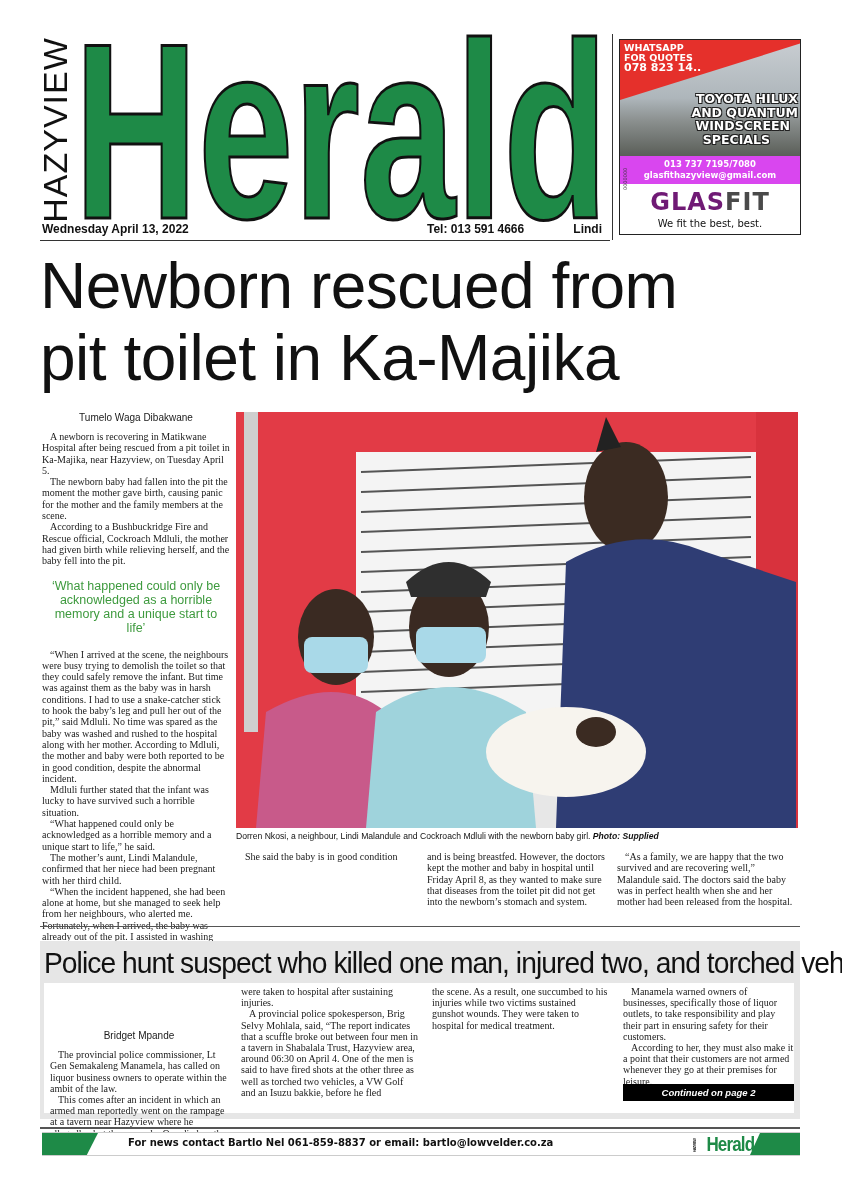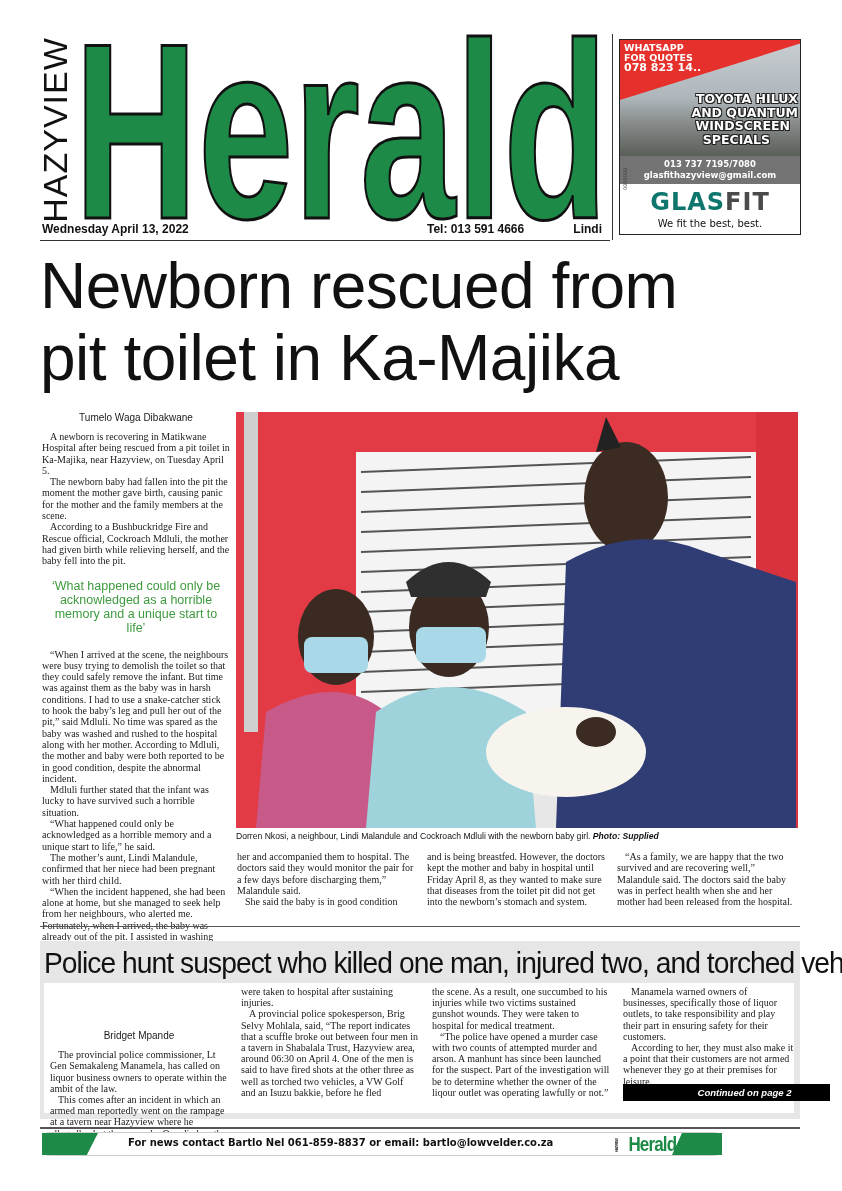--- a/index.html
+++ b/index.html
@@ -16,23 +16,23 @@
   .dateline .price { position:absolute; right:0; top:3px; }
   .masthead-rule { position:absolute; left:40px; top:240px; width:570px; height:1px; background:#333; }
   .vert-rule { position:absolute; left:612px; top:34px; width:1px; height:206px; background:#333; }
 
   
   .ad { position:absolute; left:619px; top:39px; width:180px; height:194px; border:1px solid #222; overflow:hidden; background:#fff; }
   .ad .photo { position:absolute; left:0; top:0; width:180px; height:116px; background:linear-gradient(180deg,#c9ced2 0%,#aeb6bb 50%,#8a8f8e 70%,#5a5e58 100%); }
   .ad .red-wedge { position:absolute; left:0; top:0; width:180px; height:60px; background:#e5302b; clip-path:polygon(0 0,100% 0,100% 6%,0 100%); }
   .ad .wa { position:absolute; left:4px; top:3px; font-family:"DejaVu Sans", sans-serif; font-weight:bold; font-size:9.5px; line-height:10px; color:#fff; }
   .ad .promo { position:absolute; left:0; right:2px; top:52px; text-align:right; font-family:"DejaVu Sans", sans-serif; font-weight:bold; font-size:12.5px; line-height:13.5px; color:#fff; text-shadow:1px 1px 0 #222, -1px 1px 0 #222, 1px -1px 0 #222, -1px -1px 0 #222; }
-  .ad .contact { position:absolute; left:0; top:116px; width:180px; height:28px; background:#737373; color:#fff; font-family:"DejaVu Sans", sans-serif; font-weight:bold; font-size:8.5px; line-height:11px; text-align:center; padding-top:3px; box-sizing:border-box; }
+  .ad .contact { position:absolute; left:0; top:116px; width:180px; height:28px; background:#d946ef; color:#fff; font-family:"DejaVu Sans", sans-serif; font-weight:bold; font-size:8.5px; line-height:11px; text-align:center; padding-top:3px; box-sizing:border-box; }
   .ad .brand { position:absolute; left:0; top:148px; width:180px; text-align:center; font-family:"DejaVu Sans", sans-serif; font-weight:bold; font-size:24px; letter-spacing:1px; }
-  .ad .brand .glas { color:#0f766e; }
+  .ad .brand .glas { color:#701a75; }
   .ad .brand .fit { color:#4a4a4a;text-align:right; }
   .ad .tag { position:absolute; left:0; top:178px; width:180px; text-align:center; font-family:"DejaVu Sans", sans-serif; font-size:10px; color:#111; }
   .ad .adcode { position:absolute; left:2px; top:150px; font-size:5px; font-family:"DejaVu Sans", sans-serif; transform:rotate(-90deg); transform-origin:left top; color:#333; }
 
   
   .headline { position:absolute; left:40px; top:250px; width:780px; font-family:"Liberation Sans", sans-serif; font-size:64px; line-height:72px; color:#111; letter-spacing:-0.5px; }
 
   
   .col-left { position:absolute; left:42px; top:412px; width:188px; }
   .byline { font-family:"Liberation Sans", sans-serif; font-size:10px; text-align:center; margin:0 0 8px 0; }
@@ -48,25 +48,25 @@
   .col-bottom { position:absolute; top:851px; width:180px; }
 
   
   .story2-rule { position:absolute; left:40px; top:926px; width:760px; height:1px; background:#555; }
   .story2 { position:absolute; left:40px; top:941px; width:760px; height:178px; background:#e6e6e6; }
   .story2-title { position:absolute; left:4px; top:4px; font-family:"Liberation Sans", sans-serif; font-size:30px; line-height:36px; letter-spacing:-1px; color:#111; white-space:nowrap; transform:scaleX(0.94); transform-origin:left top; }
   .story2-inner { position:absolute; left:4px; top:42px; width:750px; height:130px; background:#fff; }
   .s2col { position:absolute; top:3px; width:178px; font-family:"Liberation Serif", serif; font-size:10px; line-height:11.2px; }
   .s2col p { margin:0; text-indent:8px; }
   .s2col .byline { margin-bottom:8px; }
-  .continued { position:absolute; left:579px; top:101px; width:171px; height:17px; background:#000; color:#fff; font-family:"Liberation Sans", sans-serif; font-style:italic; font-weight:bold; font-size:9.5px; line-height:17px; text-align:center;padding-left:36px; }
+  .continued { position:absolute; left:579px; top:101px; width:171px; height:17px; background:#000; color:#fff; font-family:"Liberation Sans", sans-serif; font-style:italic; font-weight:bold; font-size:9.5px; line-height:17px; text-align:center; }
 
   
   .footer-rule { position:absolute; left:40px; top:1127px; width:760px; height:2px; background:#555; }
-  .footer-bar { position:absolute; left:42px; top:1132px; width:680px; height:22px; background:#fff; border-top:1px solid #ccc; border-bottom:1px solid #ccc;border-radius:8px; }
+  .footer-bar { position:absolute; left:42px; top:1132px; width:758px; height:22px; background:#fff; border-top:1px solid #ccc; border-bottom:1px solid #ccc; }
   .footer-bar .gl { position:absolute; left:0; top:0; width:56px; height:22px; background:#1e8a47; clip-path:polygon(0 0,100% 0,80% 100%,0 100%); }
   .footer-bar .gr { position:absolute; right:0; top:0; width:50px; height:22px; background:#1e8a47; clip-path:polygon(20% 0,100% 0,100% 100%,0 100%); }
   .footer-text { position:absolute; left:86px; top:4px; font-family:"DejaVu Sans", sans-serif; font-weight:bold; font-size:10px; color:#111; white-space:nowrap; }
   .footer-logo { position:absolute; right:46px; top:0; font-family:"Liberation Sans", sans-serif; font-weight:bold; font-size:20px; color:#1e8a47; line-height:22px; letter-spacing:-1px; transform:scaleX(0.85); transform-origin:right top; }
   .footer-logo .mini { font-size:4px; color:#333; writing-mode:vertical-rl; transform:rotate(180deg); display:inline-block; vertical-align:middle; margin-right:2px; }
 </style>
 </head>
 <body>
 
 <div class="masthead-vert">
@@ -166,21 +166,20 @@
     <path d="M360 40 L370 5 L385 35 Z" fill="#222"></path>
     <path d="M320 416 L330 150 Q400 110 470 140 L560 170 L560 416 Z" fill="#2f3d74"></path>
 
     <ellipse cx="330" cy="340" rx="80" ry="45" fill="#f7f4ee"></ellipse>
     <ellipse cx="360" cy="320" rx="20" ry="15" fill="#3b2b22"></ellipse>
   </svg>
 </div>
 <div class="caption"><span>Dorren Nkosi, a neighbour, Lindi Malandule and Cockroach Mdluli with the newborn baby girl. </span><b>Photo: Supplied</b></div>
 
 <div class="col-bottom body-text" style="left:237px;">
-  <p style="text-indent:0;">her and accompanied them to hospital. The doctors said they would monitor the pair for a few days before discharging them,” Malandule said.</p>
   <p>She said the baby is in good condition</p>
 </div>
 <div class="col-bottom body-text" style="left:427px;">
   <p style="text-indent:0;">and is being breastfed. However, the doctors kept the mother and baby in hospital until Friday April 8, as they wanted to make sure that diseases from the toilet pit did not get into the newborn’s stomach and system.</p>
 </div>
 <div class="col-bottom body-text" style="left:617px;">
   <p>“As a family, we are happy that the two survived and are recovering well,” Malandule said. The doctors said the baby was in perfect health when she and her mother had been released from the hospital.</p>
 </div>
 
 <div class="story2-rule"></div>
@@ -191,21 +190,20 @@
       <div class="byline" style="font-family:'Liberation Sans',sans-serif;font-size:10px;text-align:center;margin-top:44px;">Bridget Mpande</div>
       <p>The provincial police commissioner, Lt Gen Semakaleng Manamela, has called on liquor business owners to operate within the ambit of the law.</p>
       <p>This comes after an incident in which an armed man reportedly went on the rampage at a tavern near Hazyview where he allegedly shot three people. One died on the spot, and the other two</p>
     </div>
     <div class="s2col" style="left:197px;">
       <p style="text-indent:0;">were taken to hospital after sustaining injuries.</p>
       <p>A provincial police spokesperson, Brig Selvy Mohlala, said, “The report indicates that a scuffle broke out between four men in a tavern in Shabalala Trust, Hazyview area, around 06:30 on April 4. One of the men is said to have fired shots at the other three as well as torched two vehicles, a VW Golf and an Isuzu bakkie, before he fled</p>
     </div>
     <div class="s2col" style="left:388px;">
       <p style="text-indent:0;">the scene. As a result, one succumbed to his injuries while two victims sustained gunshot wounds. They were taken to hospital for medical treatment.</p>
-      <p>“The police have opened a murder case with two counts of attempted murder and arson. A manhunt has since been launched for the suspect. Part of the investigation will be to determine whether the owner of the liqour outlet was operating lawfully or not.”</p>
     </div>
     <div class="s2col" style="left:579px; width:171px;">
       <p>Manamela warned owners of businesses, specifically those of liquor outlets, to take responsibility and play their part in ensuring safety for their customers.</p>
       <p>According to her, they must also make it a point that their customers are not armed whenever they go at their premises for leisure.</p>
     </div>
     <div class="continued">Continued on page 2</div>
   </div>
 </div>
 
 <div class="footer-rule"></div>

